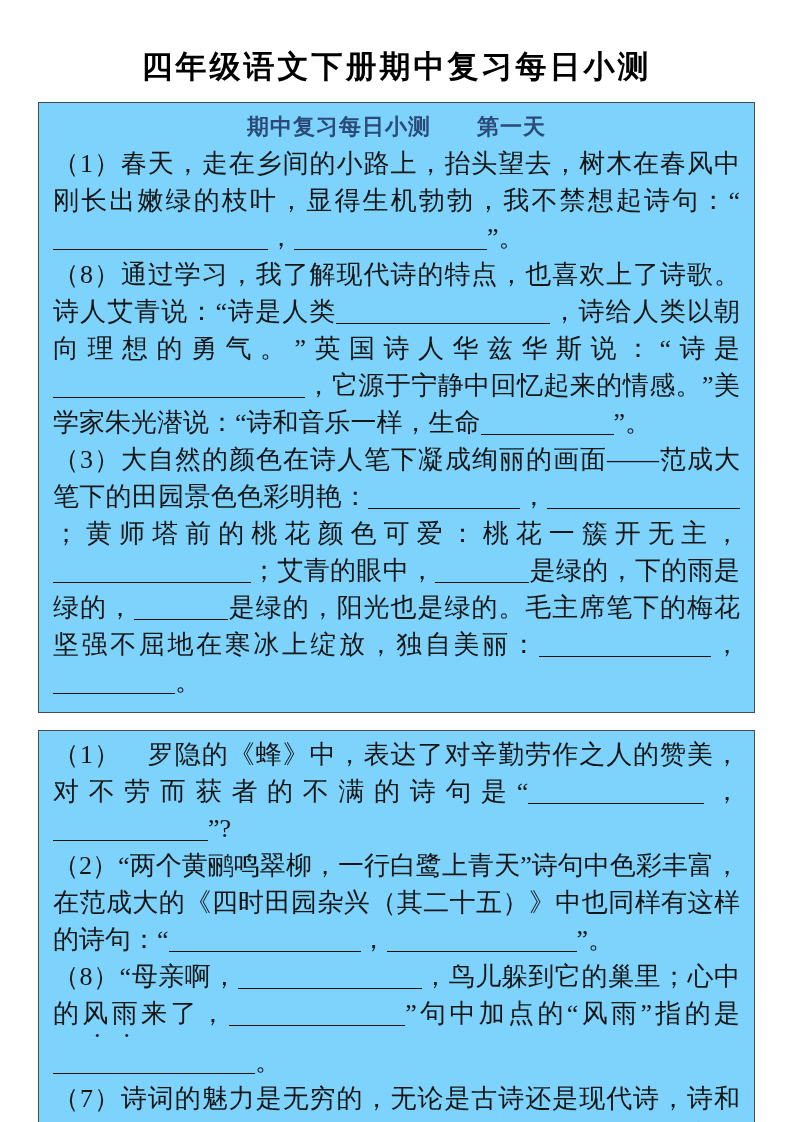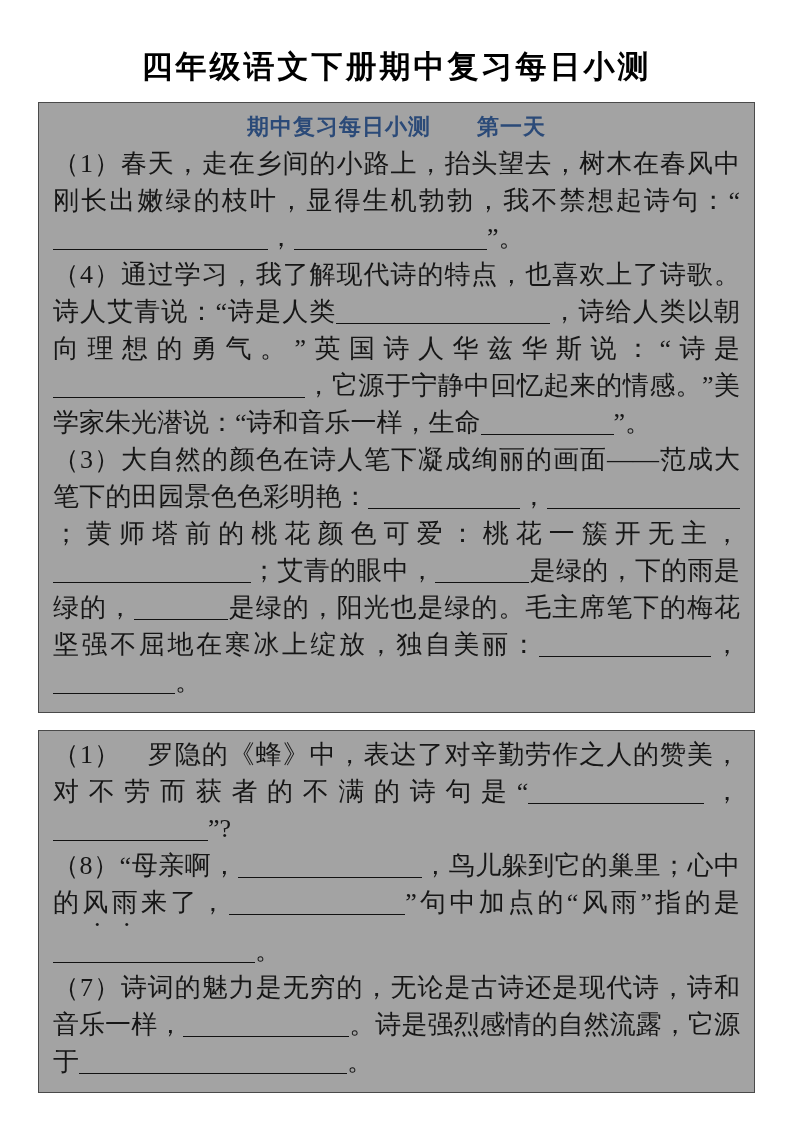--- a/index.html
+++ b/index.html
@@ -26,21 +26,21 @@
     text-align: center;
     font-size: 31px;
     font-weight: 700;
     letter-spacing: 3px;
     color: #000000;
   }
   .section-box {
     margin: 0 38px 17px;
     border: 1.5px solid var(--border-color);
     padding: 5px 14px 12px;
-    background: #a3a3a3;
+    background: #7dd3fc;
   }
   .section-header {
     margin: 4px 0 3px;
     text-align: center;
     font-size: 22px;
     font-weight: 700;
     letter-spacing: 1px;
     color: var(--header-blue);
   }
   .question {
@@ -65,24 +65,25 @@
 </style>
 </head>
 <body>
 
 <h1 class="page-title">四年级语文下册期中复习每日小测</h1>
 
 <section class="section-box">
   <h2 class="section-header">期中复习每日小测　　第一天</h2>
   <div>
       <p class="question"><span>（1）春天，走在乡间的小路上，抬头望去，树木在春风中刚长出嫩绿的枝叶，显得生机勃勃，我不禁想起诗句：“</span><span class="blank" style="width: 215px;"></span><span>，</span><span class="blank" style="width: 193px;"></span><span>”。</span></p>
-      <p class="question"><span>（4）通过学习，我了解现代诗的特点，也喜欢上了诗歌。诗人艾青说：“诗是人类</span><span class="blank" style="width: 214px;"></span><span>，诗给人类以朝向理想的勇气。”英国诗人华兹华斯说：“诗是</span><span class="blank" style="width: 252px;"></span><span>，它源于宁静中回忆起来的情感。”美学家朱光潜说：“诗和音乐一样，生命</span><span class="blank" style="width: 133px;"></span><span>”。</span></p>
+      <p class="question"><span>（8）通过学习，我了解现代诗的特点，也喜欢上了诗歌。诗人艾青说：“诗是人类</span><span class="blank" style="width: 214px;"></span><span>，诗给人类以朝向理想的勇气。”英国诗人华兹华斯说：“诗是</span><span class="blank" style="width: 252px;"></span><span>，它源于宁静中回忆起来的情感。”美学家朱光潜说：“诗和音乐一样，生命</span><span class="blank" style="width: 133px;"></span><span>”。</span></p>
       <p class="question"><span>（3）大自然的颜色在诗人笔下凝成绚丽的画面——范成大笔下的田园景色色彩明艳：</span><span class="blank" style="width: 152px;"></span><span>，</span><span class="blank" style="width: 193px;"></span><span>；黄师塔前的桃花颜色可爱：桃花一簇开无主，</span><span class="blank" style="width: 198px;"></span><span>；艾青的眼中，</span><span class="blank" style="width: 94px;"></span><span>是绿的，下的雨是绿的，</span><span class="blank" style="width: 94px;"></span><span>是绿的，阳光也是绿的。毛主席笔下的梅花坚强不屈地在寒冰上绽放，独自美丽：</span><span class="blank" style="width: 172px;"></span><span>，</span><span class="blank" style="width: 122px;"></span><span>。</span></p>
     </div>
 </section>
 
 <section class="section-box">
   <div>
       <p class="question"><span>（1）　罗隐的《蜂》中，表达了对辛勤劳作之人的赞美，对不劳而获者的不满的诗句是“</span><span class="blank" style="width: 176px;"></span><span>，</span><span class="blank" style="width: 155px;"></span><span>”?</span></p>
+      <p class="question"><span>（2）“两个黄鹂鸣翠柳，一行白鹭上青天”诗句中色彩丰富，在范成大的《四时田园杂兴（其二十五）》中也同样有这样的诗句：“</span><span class="blank" style="width: 192px;"></span><span>，</span><span class="blank" style="width: 190px;"></span><span>”。</span></p>
       <p class="question"><span>（8）“母亲啊，</span><span class="blank" style="width: 184px;"></span><span>，鸟儿躲到它的巢里；心中的</span><span class="em-dot">风雨</span><span>来了，</span><span class="blank" style="width: 176px;"></span><span>”句中加点的“风雨”指的是</span><span class="blank" style="width: 202px;"></span><span>。</span></p>
       <p class="question"><span>（7）诗词的魅力是无穷的，无论是古诗还是现代诗，诗和音乐一样，</span><span class="blank" style="width: 166px;"></span><span>。诗是强烈感情的自然流露，它源于</span><span class="blank" style="width: 268px;"></span><span>。</span></p>
     </div>
 </section>
 
 </body></html>

